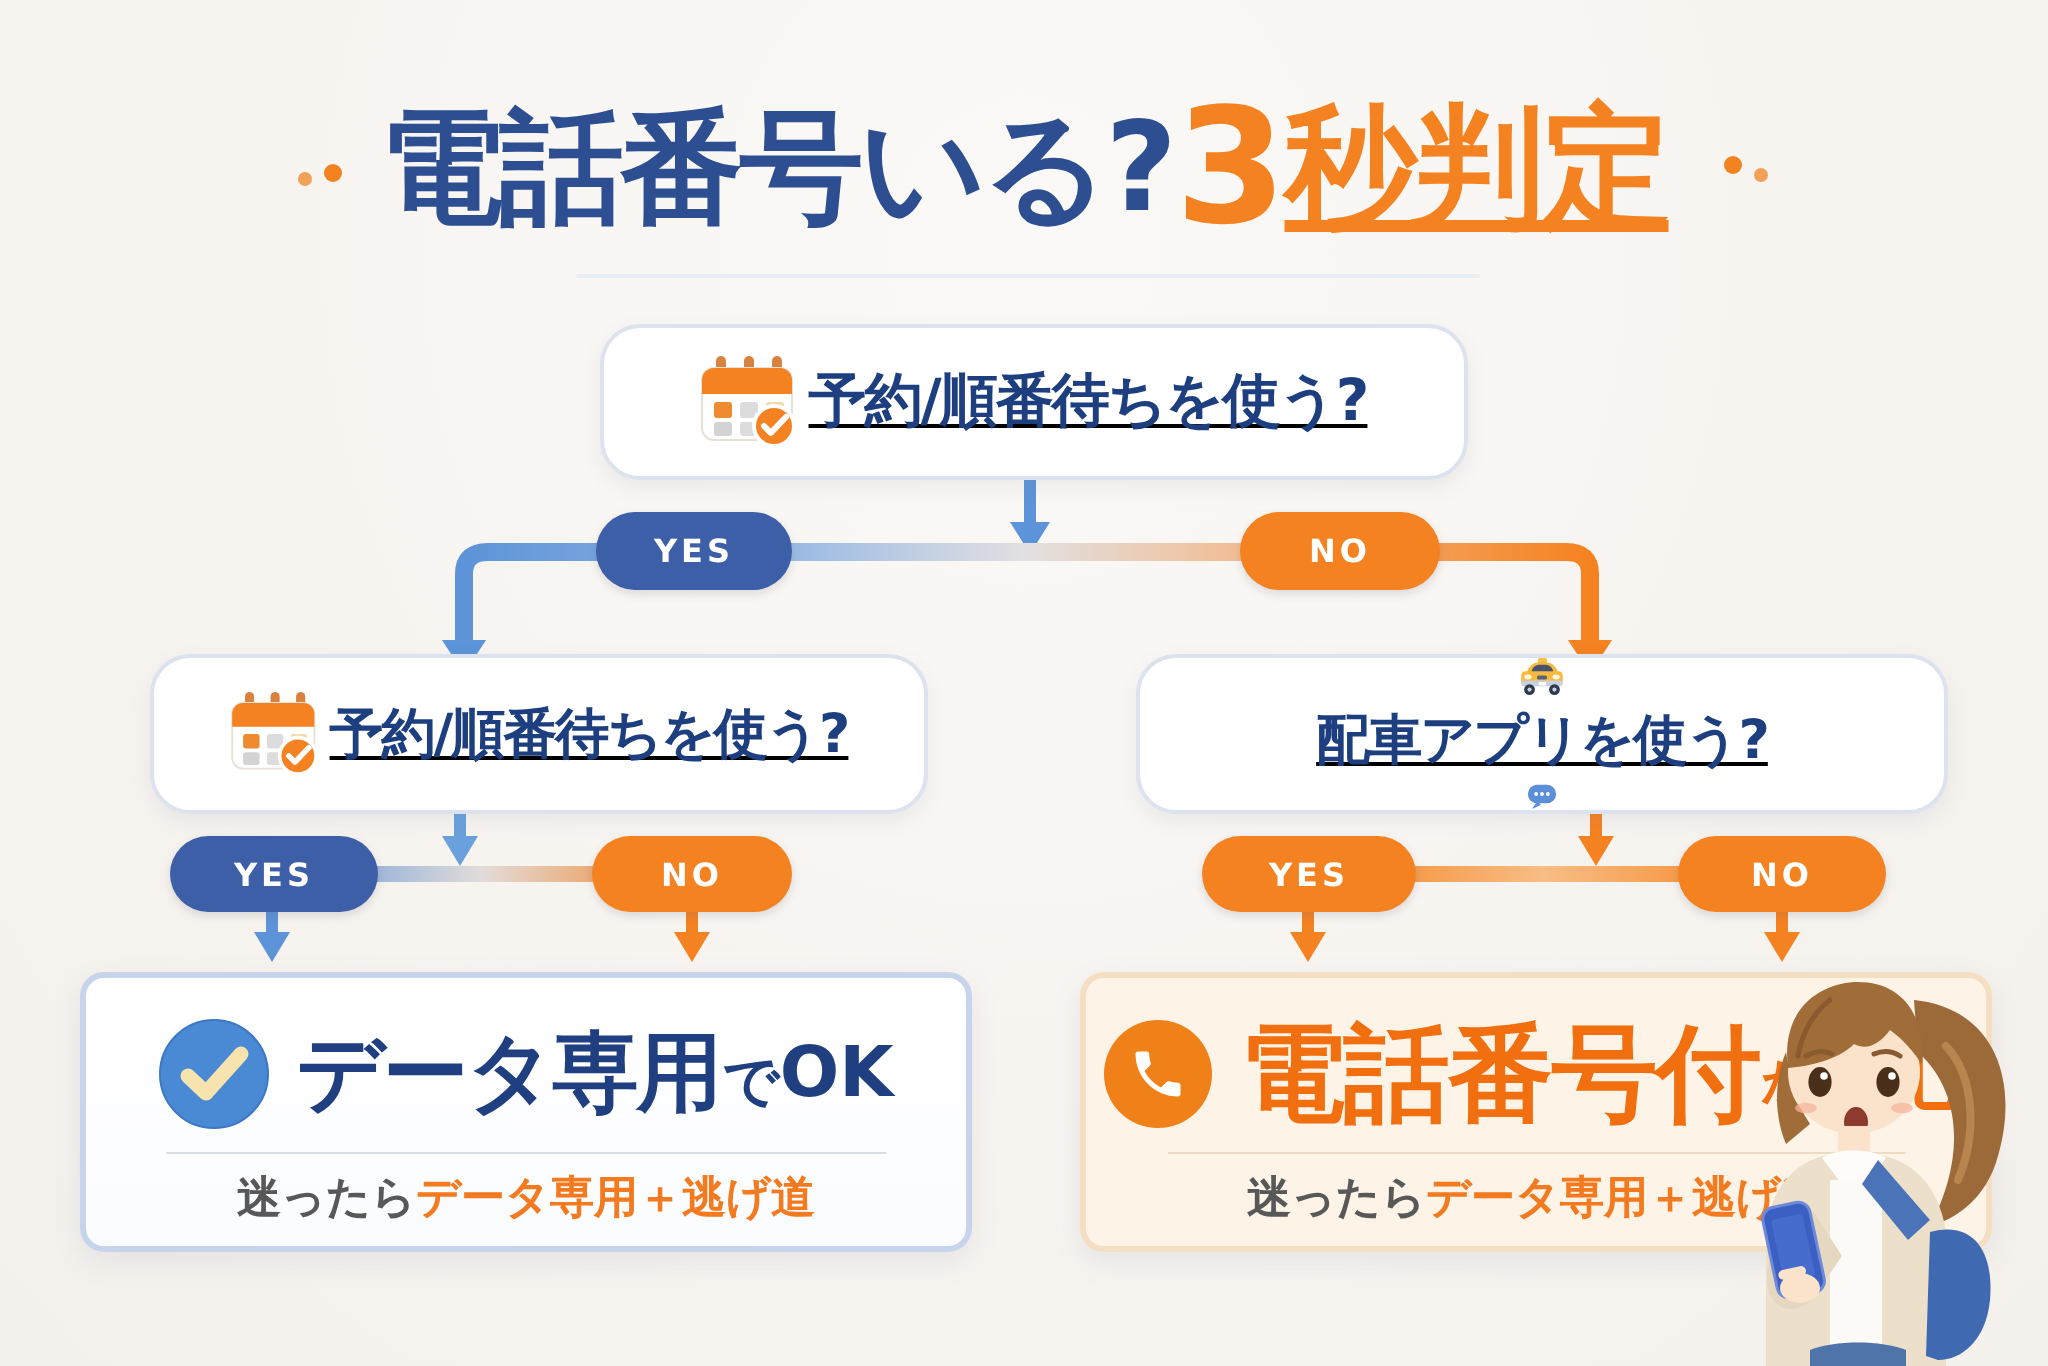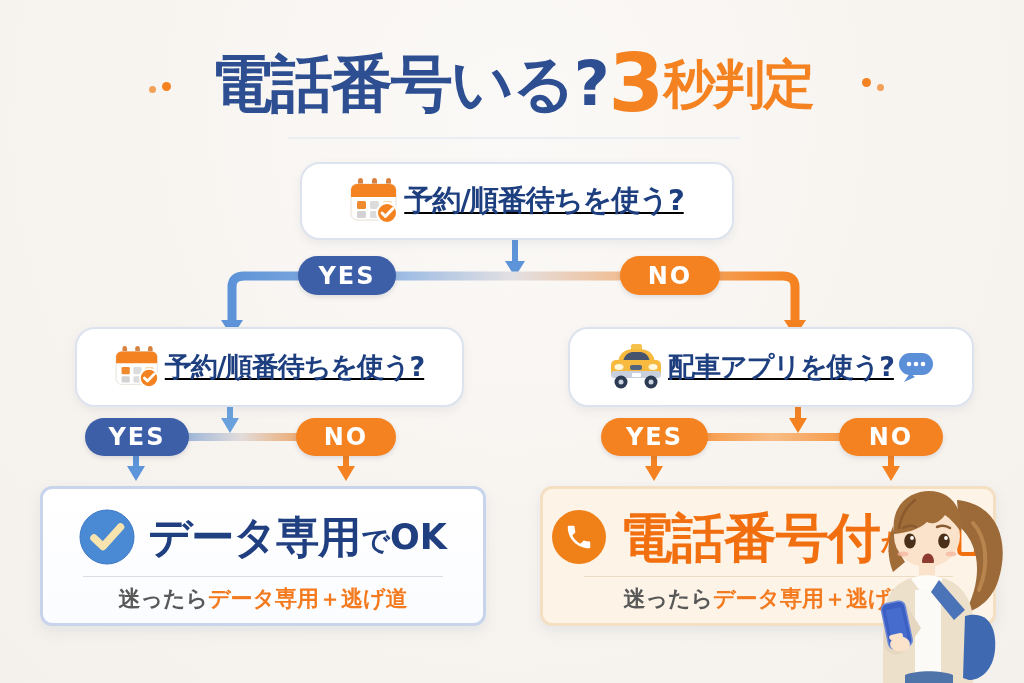--- a/index.html
+++ b/index.html
@@ -14,48 +14,48 @@
   
   svg.connectors{position:absolute;left:0;top:0;z-index:1;}
   
   .title-wrap{
     position:absolute;left:0;top:34px;width:1024px;height:100px;z-index:2;
     display:flex;align-items:center;justify-content:center;
   }
   .title-text{display:flex;align-items:center;line-height:1;letter-spacing:-2px;}
   .t-blue{font-size:62px;font-weight:900;color:#2d4f92;}
   .t-num{font-size:80px;font-weight:900;color:#f58220;margin:0 1px;}
-  .t-orange{font-size:52px;font-weight:900;color:#f58220;}
+  .t-orange{font-size:66px;font-weight:900;color:#f58220;text-decoration:underline;}
   .tdot{position:absolute;border-radius:50%;background:#f58220;z-index:2;}
   .tdot.d1{left:149px;top:86px;width:7px;height:7px;background:#f2a159;}
   .tdot.d2{left:162px;top:82px;width:9px;height:9px;}
   .tdot.d3{left:862px;top:78px;width:9px;height:9px;}
   .tdot.d4{left:877px;top:84px;width:7px;height:7px;background:#f2a159;}
   .title-divider{
     position:absolute;left:288px;top:137px;width:452px;height:2px;
     background:#e9edf4;z-index:2;border-radius:1px;
   }
   
   .qbox{
     position:absolute;z-index:2;background:#ffffff;
     border:2px solid #dde3ee;border-radius:20px;
     box-shadow:0 4px 10px rgba(110,120,150,.10);
     display:flex;align-items:center;justify-content:center;gap:4px;text-decoration:underline;
   }
   .qbox .qtext{font-size:29px;font-weight:900;color:#1e3f7f;letter-spacing:-1px;white-space:nowrap;}
   .q1{left:300px;top:162px;width:430px;height:74px;}
   .q2l{left:75px;top:327px;width:385px;height:76px;}
   .q2l .qtext{font-size:27px;}
-  .q2r{left:568px;top:327px;width:402px;height:76px;}
+  .q2r{left:568px;top:327px;width:402px;height:76px;flex-direction:column;}
   .q2r .qtext{font-size:27px;}
   
   .pill{
     position:absolute;z-index:3;border-radius:20px;color:#fff;
     display:flex;align-items:center;justify-content:center;
-    font-weight:800;font-size:24px;letter-spacing:2px;
+    font-weight:800;font-size:16px;letter-spacing:2px;
     box-shadow:0 2px 5px rgba(90,90,110,.18);
   }
   .pill.blue{background:#3c5fa8;}
   .pill.orange{background:#f58220;}
   .pill-yes1{left:298px;top:256px;width:98px;height:39px;}
   .pill-no1{left:620px;top:256px;width:100px;height:39px;}
   .pill-yes2l{left:85px;top:418px;width:104px;height:38px;}
   .pill-no2l{left:296px;top:418px;width:100px;height:38px;}
   .pill-yes2r{left:601px;top:418px;width:107px;height:38px;}
   .pill-no2r{left:839px;top:418px;width:104px;height:38px;}

